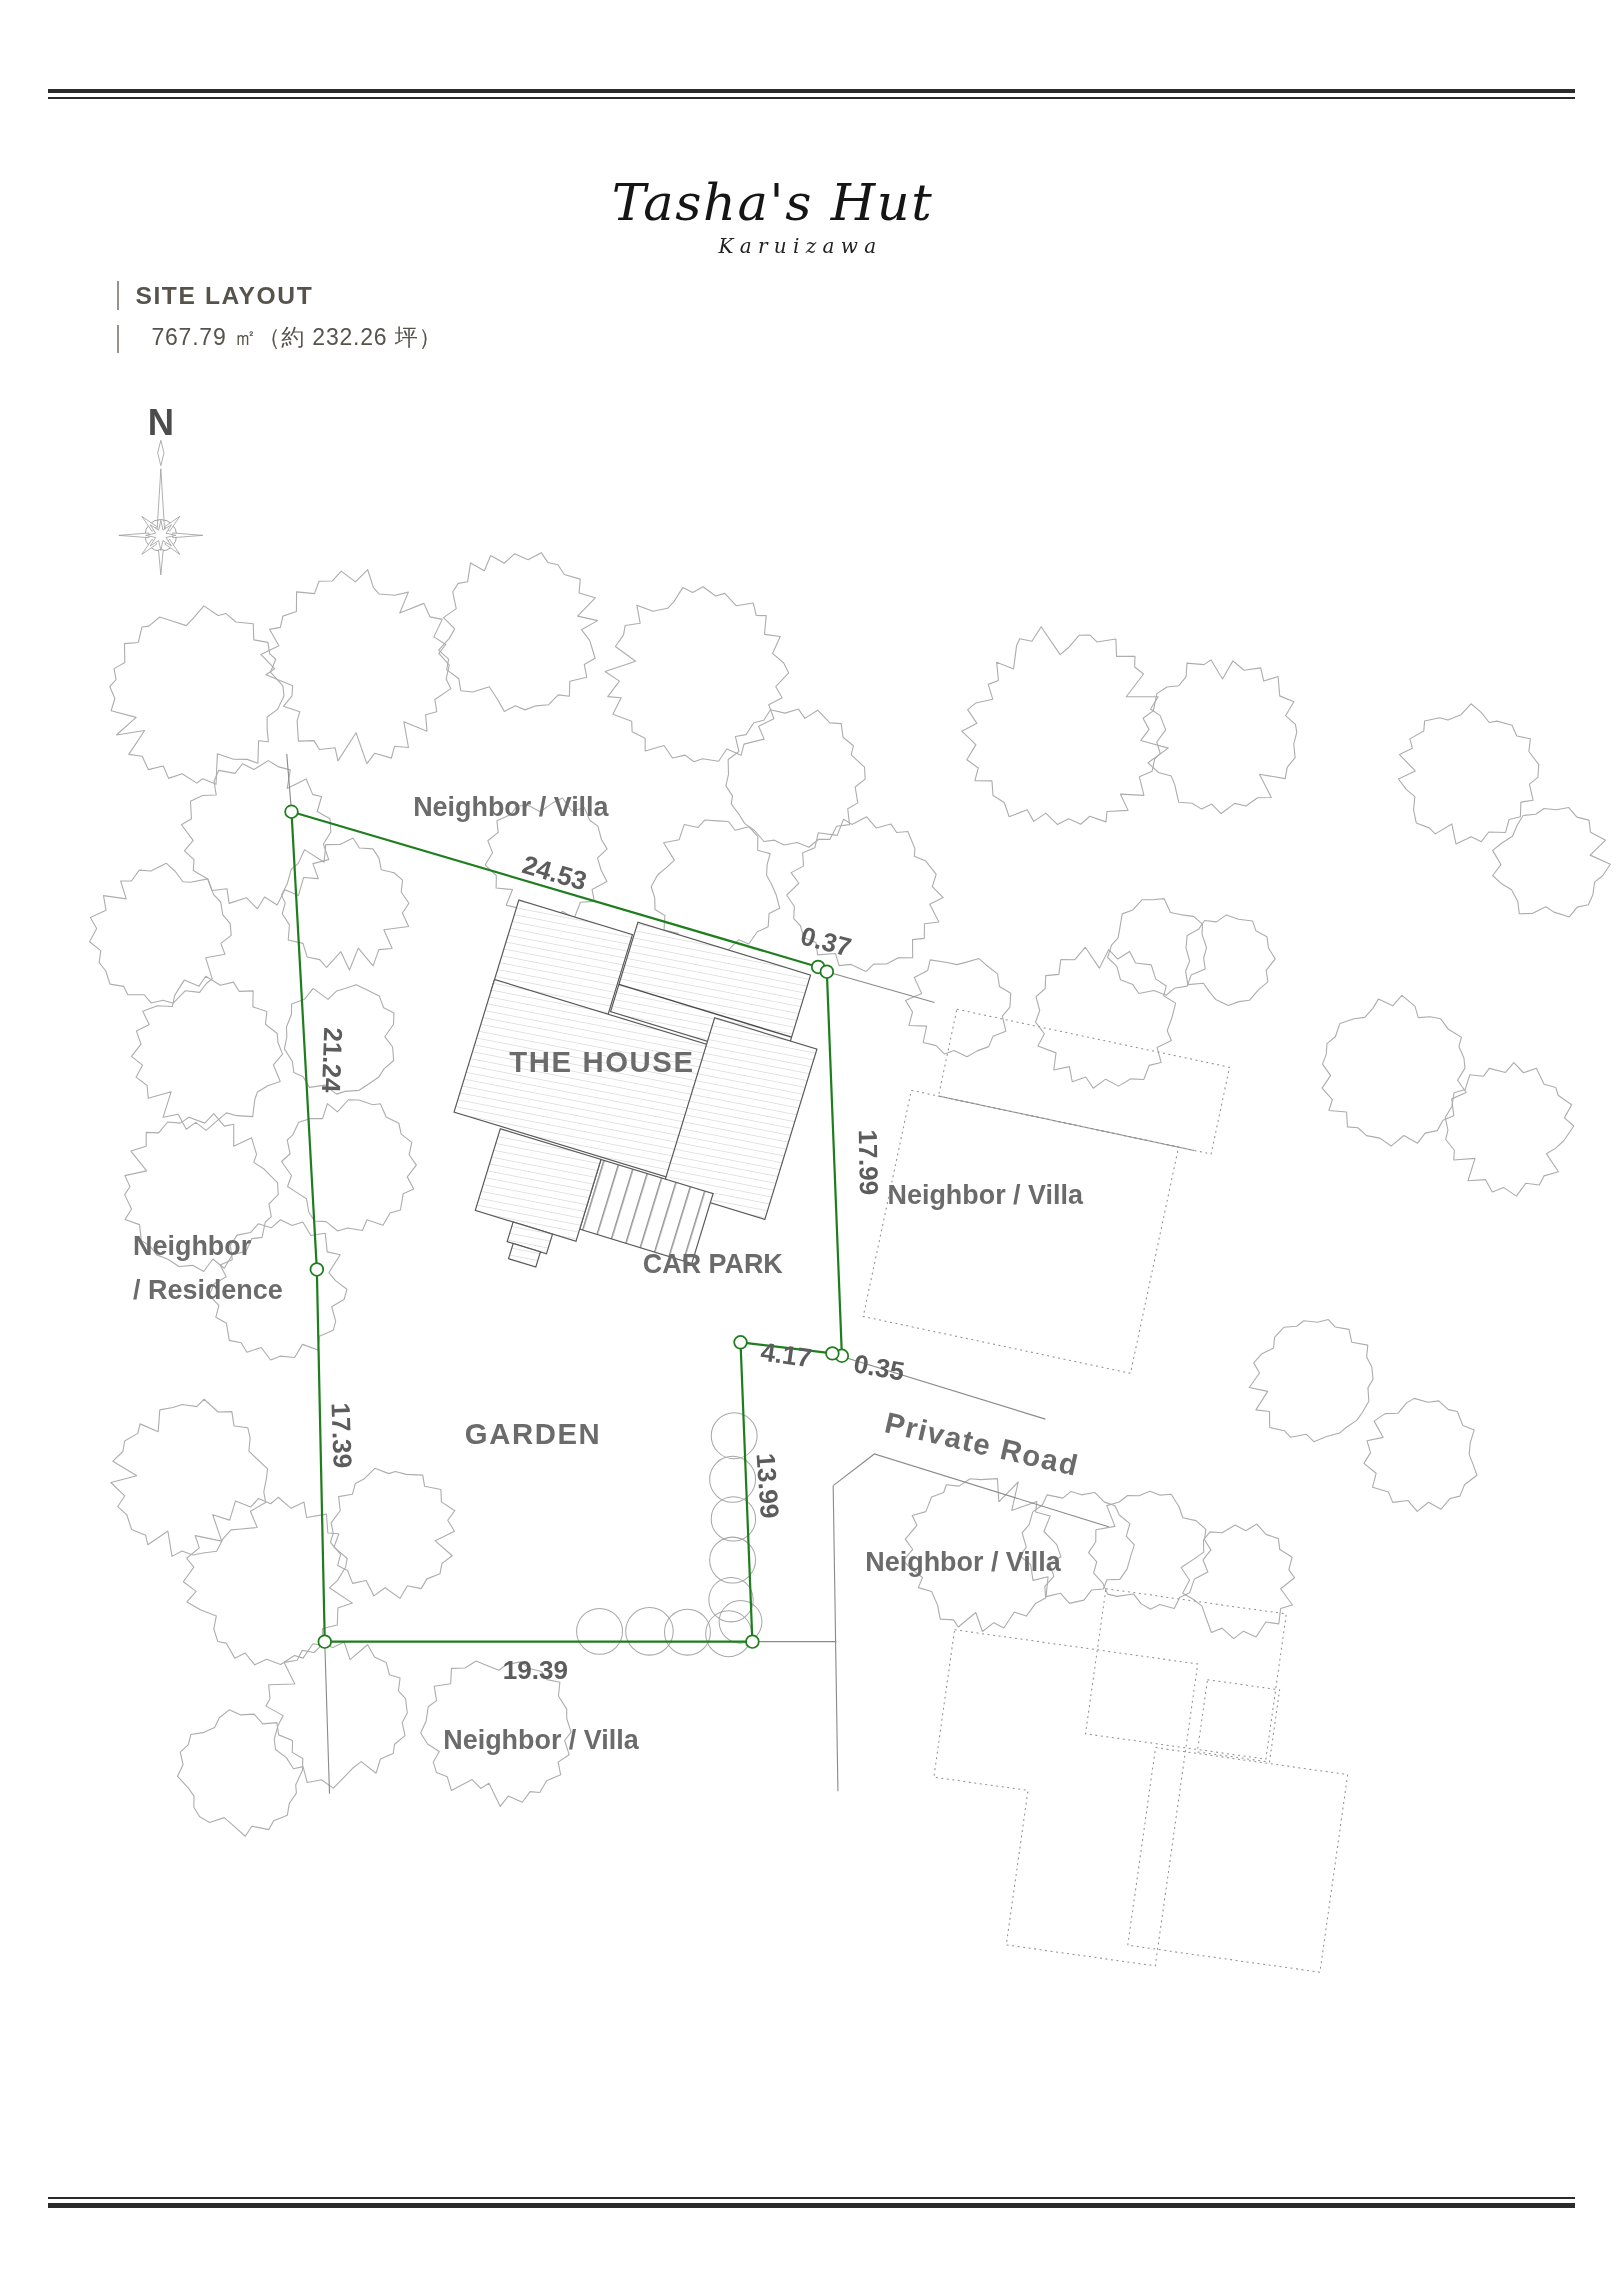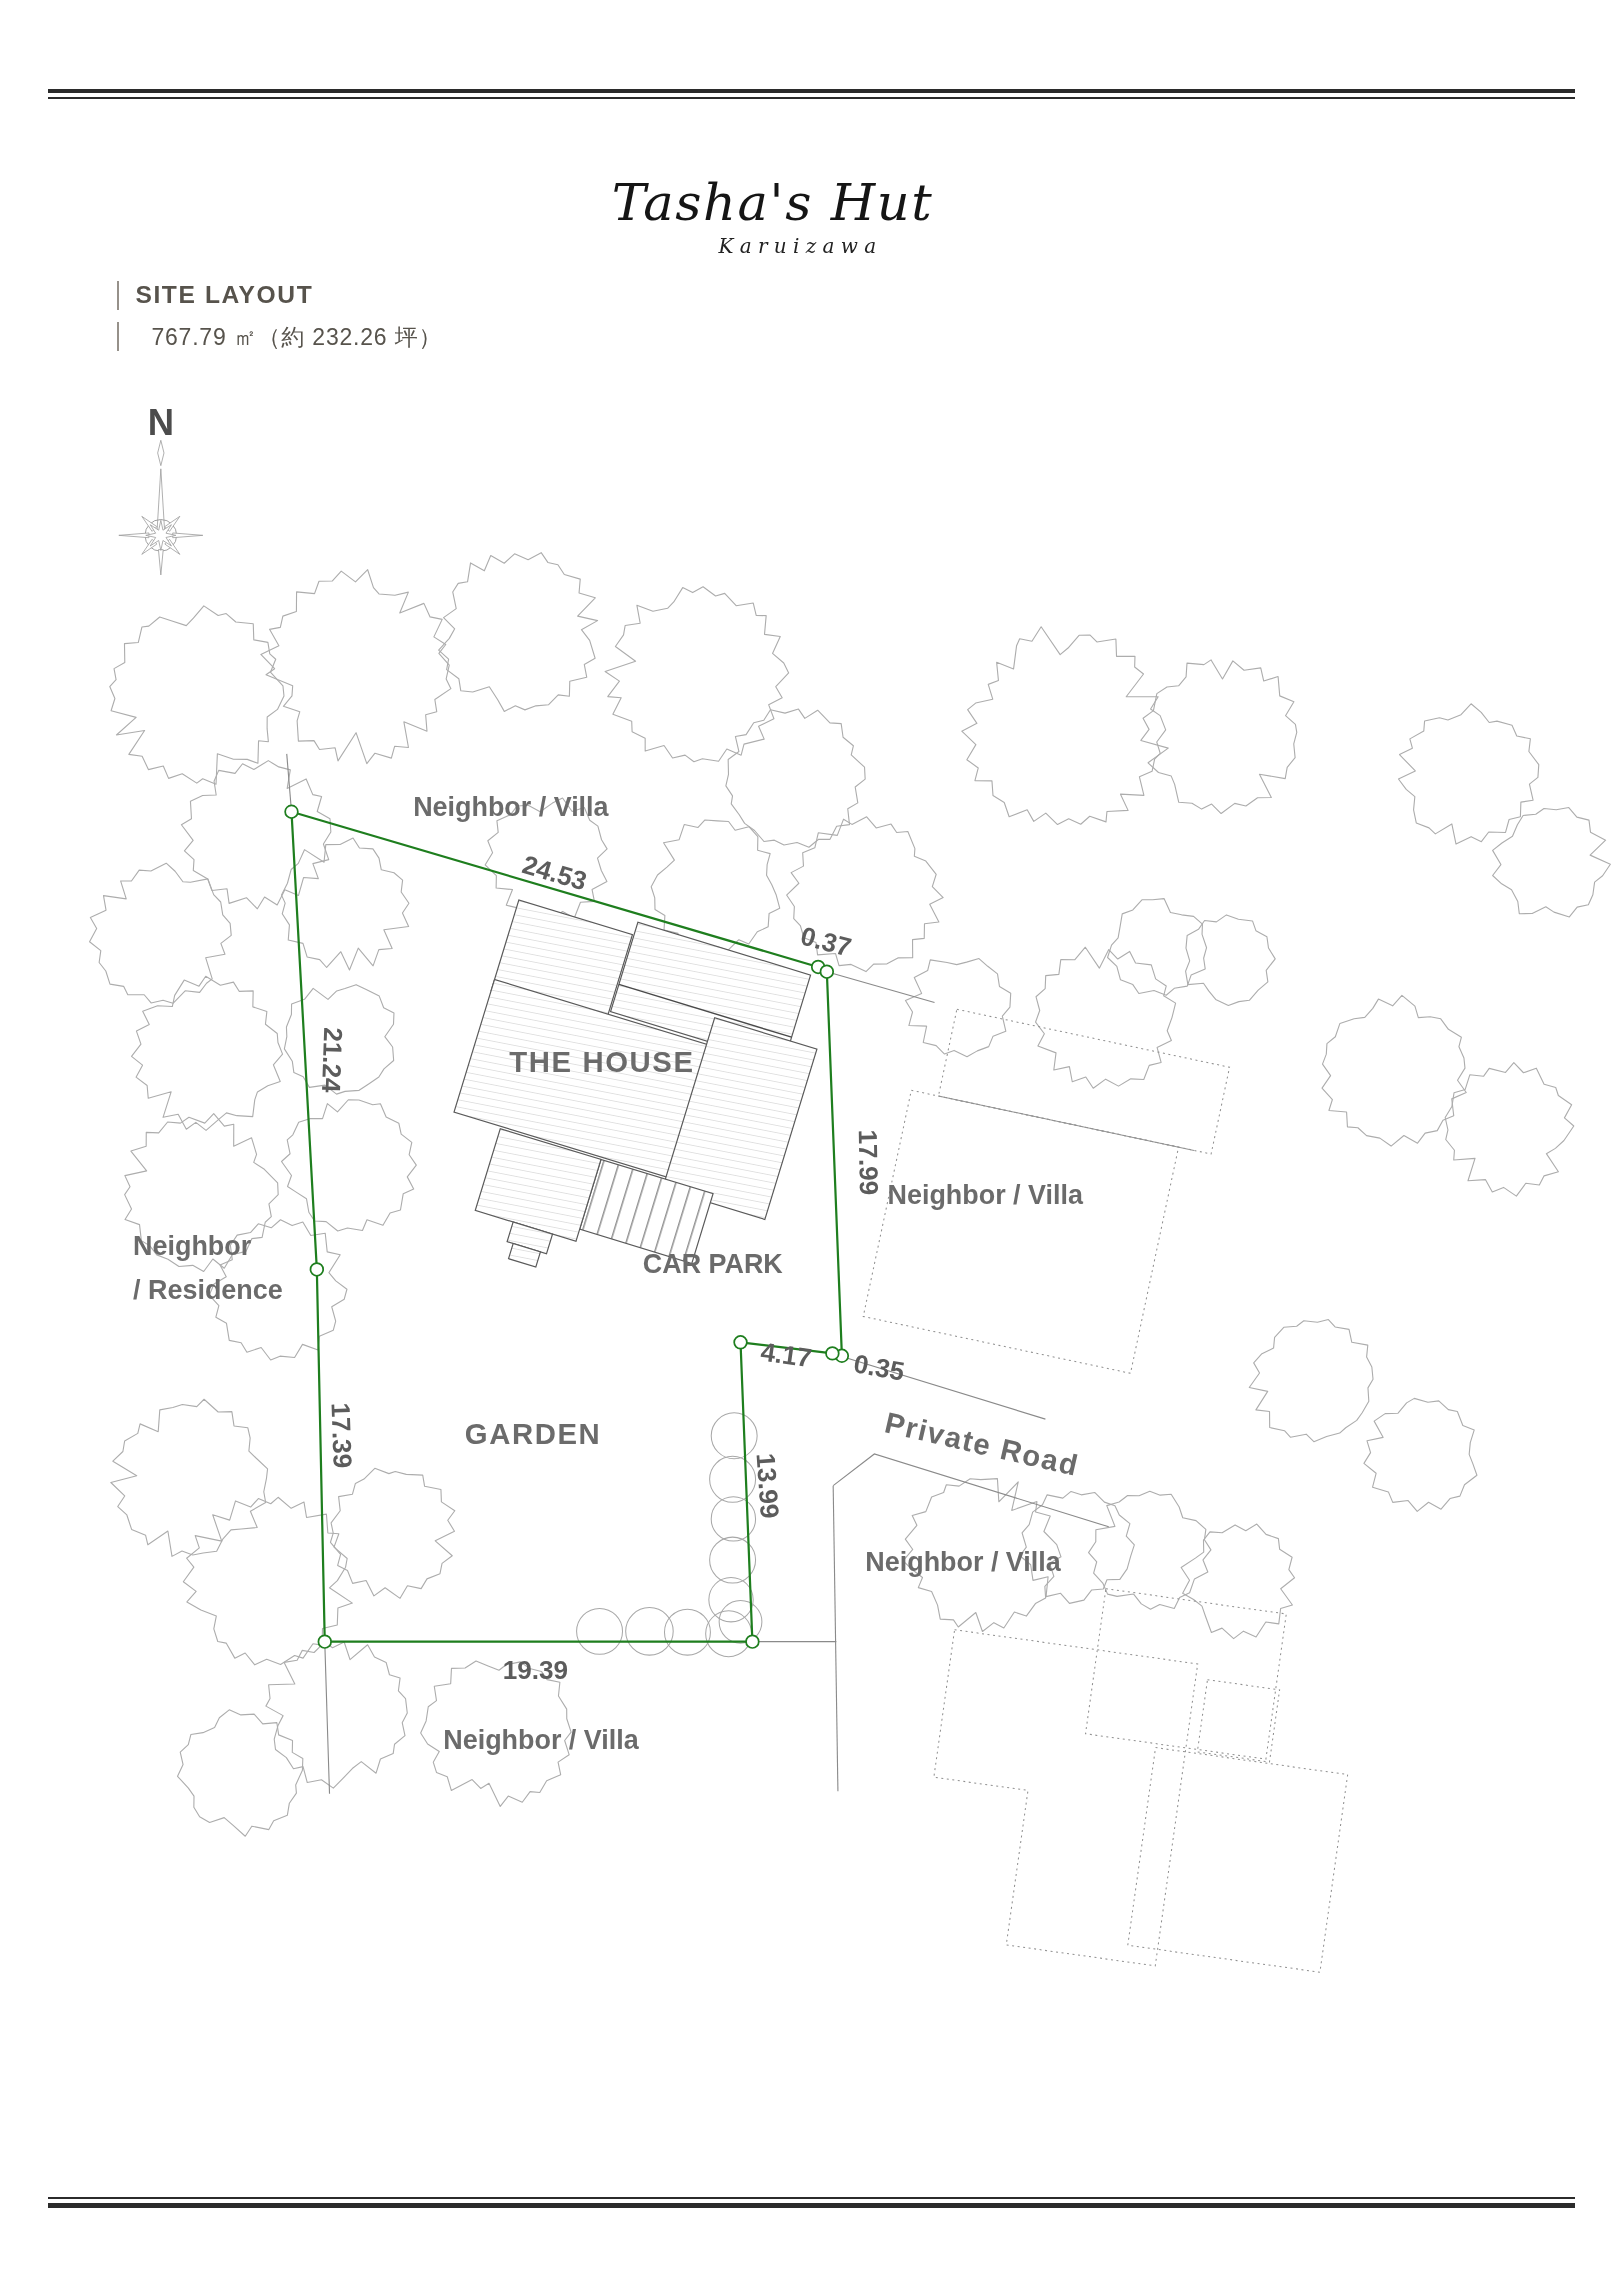--- a/index.html
+++ b/index.html
@@ -9,21 +9,21 @@
   .rule.t1{top:89px;height:4px;}
   .rule.t2{top:97px;height:1.6px;}
   .rule.b1{top:2197px;height:1.6px;}
   .rule.b2{top:2203px;height:4.8px;}
   .title{position:absolute;left:0;top:173px;width:1545px;text-align:center;
          font-family:"DejaVu Serif",serif;font-style:italic;font-size:51px;color:#151515;
          letter-spacing:1.6px;}
   .subtitle{position:absolute;left:0;top:234px;width:1545px;text-align:center;
          font-family:"DejaVu Serif",serif;font-style:italic;font-size:20px;color:#222;
          letter-spacing:6.3px;margin-left:28px;}
-  .meta{position:absolute;left:117px;display:flex;align-items:flex-start;gap:16px;color:#57534c;}
+  .meta{position:absolute;left:117px;display:flex;align-items:flex-end;gap:16px;color:#57534c;}
   .meta .bar{display:inline-block;width:2.4px;height:28.5px;background:#96918a;}
   .meta.m1{top:281px;font-size:24.6px;font-weight:bold;letter-spacing:1.6px;}
   .meta.m2{top:322px;font-size:23px;letter-spacing:0.8px;gap:32px;}
   svg.plan{position:absolute;left:0;top:0;width:1622px;height:2295px;}
   #trees-layer path{fill:none;stroke:#adadad;stroke-width:1.4;stroke-linejoin:round;}
   #shrubs circle{fill:none;stroke:#a8a8a8;stroke-width:1.3;}
   .bldg{fill:none;stroke:#939393;stroke-width:1.3;}
   .bldg.dot{stroke-dasharray:2.5 4.5;stroke:#8f8f8f;}
   .roadline{fill:none;stroke:#8a8a8a;stroke-width:1.4;}
   .house-part{fill:url(#hatch);stroke:#5a5a5a;stroke-width:1.5;}

